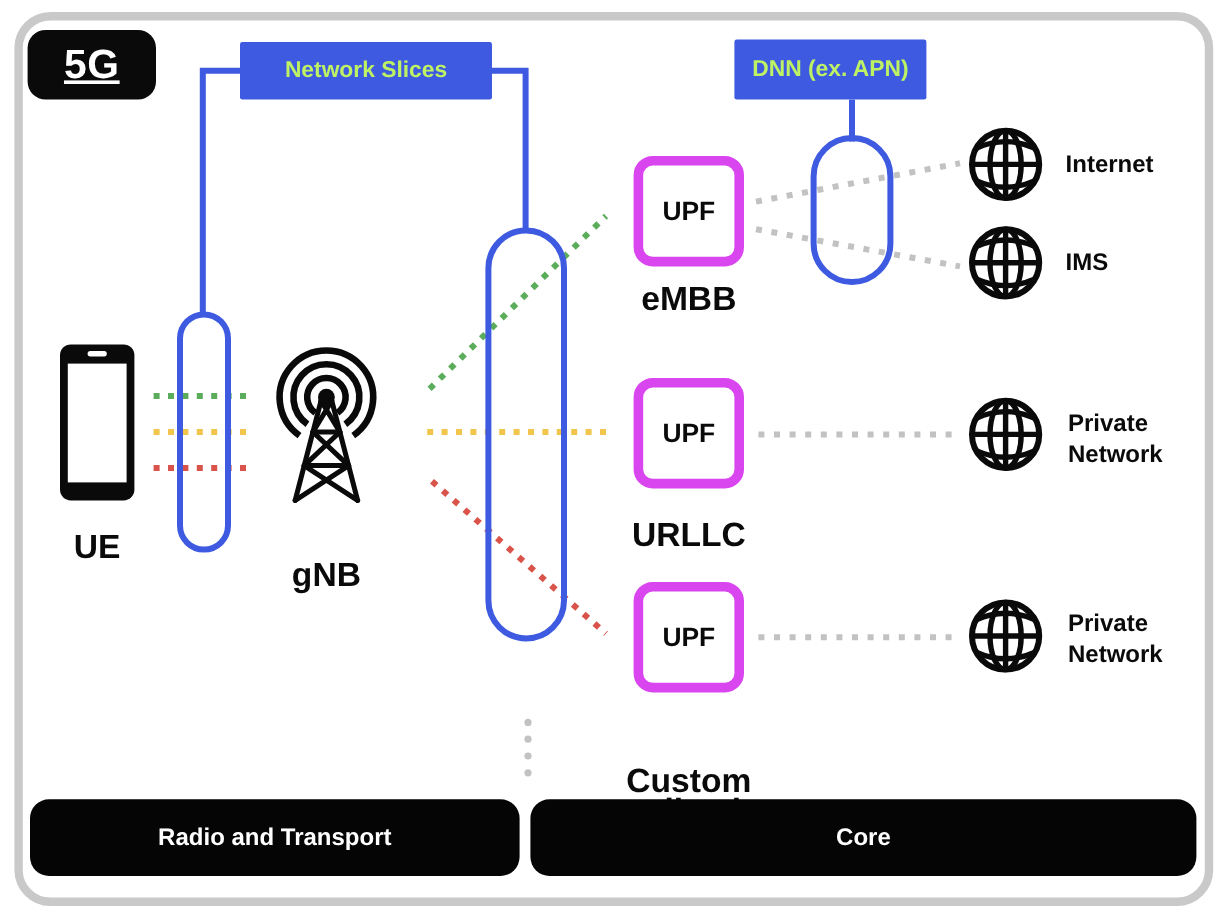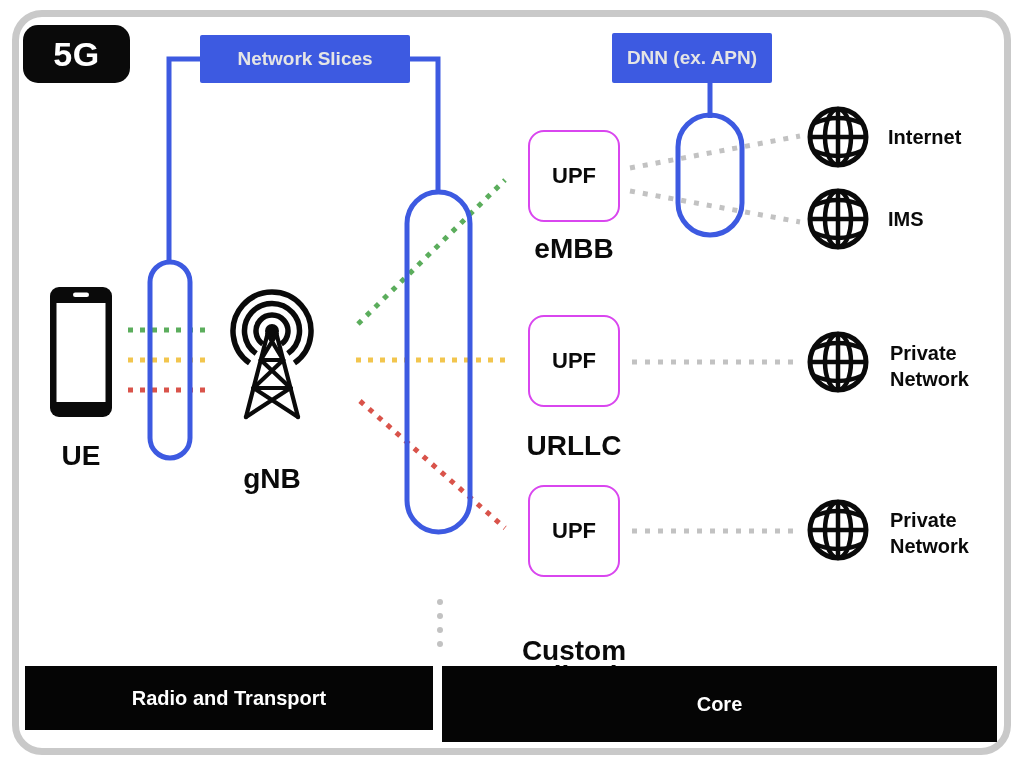--- a/index.html
+++ b/index.html
@@ -1,24 +1,24 @@
 <!DOCTYPE html>
 <html><head>
 <meta charset="utf-8">
 <style>
   html,body{margin:0;padding:0;background:#ffffff;}
   body{width:1024px;height:762px;position:relative;font-family:"Liberation Sans","DejaVu Sans",sans-serif;-webkit-font-smoothing:antialiased;}
   .card{position:absolute;left:12px;top:10px;width:999px;height:745px;border:7px solid #c9c9c9;border-radius:30px;background:#ffffff;box-sizing:border-box;}
   .abs{position:absolute;box-sizing:border-box;}
-  .badge{background:#0a0a0a;color:#ffffff;border-radius:15px;display:flex;align-items:center;justify-content:center;font-weight:700;font-size:34px;letter-spacing:.5px;}
-  .callout{background:#3D5AE1;color:#e5e5e5;display:flex;align-items:center;justify-content:center;font-weight:700;font-size:19px;border-radius:2px;}
-  .upf-box{border:2px solid #d946ef;border-radius:16px;background:#ffffff;display:flex;align-items:center;justify-content:center;font-weight:600;font-size:22px;color:#0a0a0a;}
+  .badge{background:#0a0a0a;color:#ffffff;border-radius:15px;display:flex;align-items:center;justify-content:center;font-weight:700;font-size:34px;letter-spacing:.5px;text-decoration:underline;}
+  .callout{background:#3D5AE1;color:#bef264;display:flex;align-items:center;justify-content:center;font-weight:700;font-size:19px;border-radius:2px;}
+  .upf-box{border:8px solid #d946ef;border-radius:16px;background:#ffffff;display:flex;align-items:center;justify-content:center;font-weight:600;font-size:22px;color:#0a0a0a;}
   .node-label{font-weight:700;font-size:28px;color:#0a0a0a;text-align:center;line-height:25px;}
   .net-label{font-weight:700;font-size:20px;color:#0a0a0a;text-align:left;line-height:26px;}
-  .bar{background:#050505;color:#ffffff;display:flex;align-items:center;justify-content:center;font-weight:600;font-size:20px;}
+  .bar{background:#050505;color:#ffffff;display:flex;align-items:center;justify-content:center;font-weight:600;font-size:20px;border-radius:16px;}
   svg{position:absolute;left:0;top:0;}
 </style>
 </head>
 <body>
 
 <div class="card"></div>
 
 <svg width="1024" height="762" viewBox="0 0 1024 762">
   <defs>
     <g id="globe-shape" fill="none" stroke="#0a0a0a">
@@ -122,15 +122,15 @@
 <div class="abs node-label" style="left:504px;top:592px;width:140px;margin-top:46px;">Custom applications</div>
 
 <div class="abs net-label" style="left:888px;top:124px;width:120px;">Internet</div>
 <div class="abs net-label" style="left:888px;top:206px;width:120px;">IMS</div>
 <div class="abs net-label" style="left:890px;top:340px;width:100px;">Private Network</div>
 <div class="abs net-label" style="left:890px;top:507px;width:100px;">Private Network</div>
 
 <div class="abs bar" style="left:25px;top:666px;width:408px;height:64px;">
   <span>Radio and Transport</span>
 </div>
-<div class="abs bar" style="left:442px;top:666px;width:555px;height:76px;">
+<div class="abs bar" style="left:442px;top:666px;width:555px;height:64px;">
   <span>Core</span>
 </div>
 
 </body></html>

